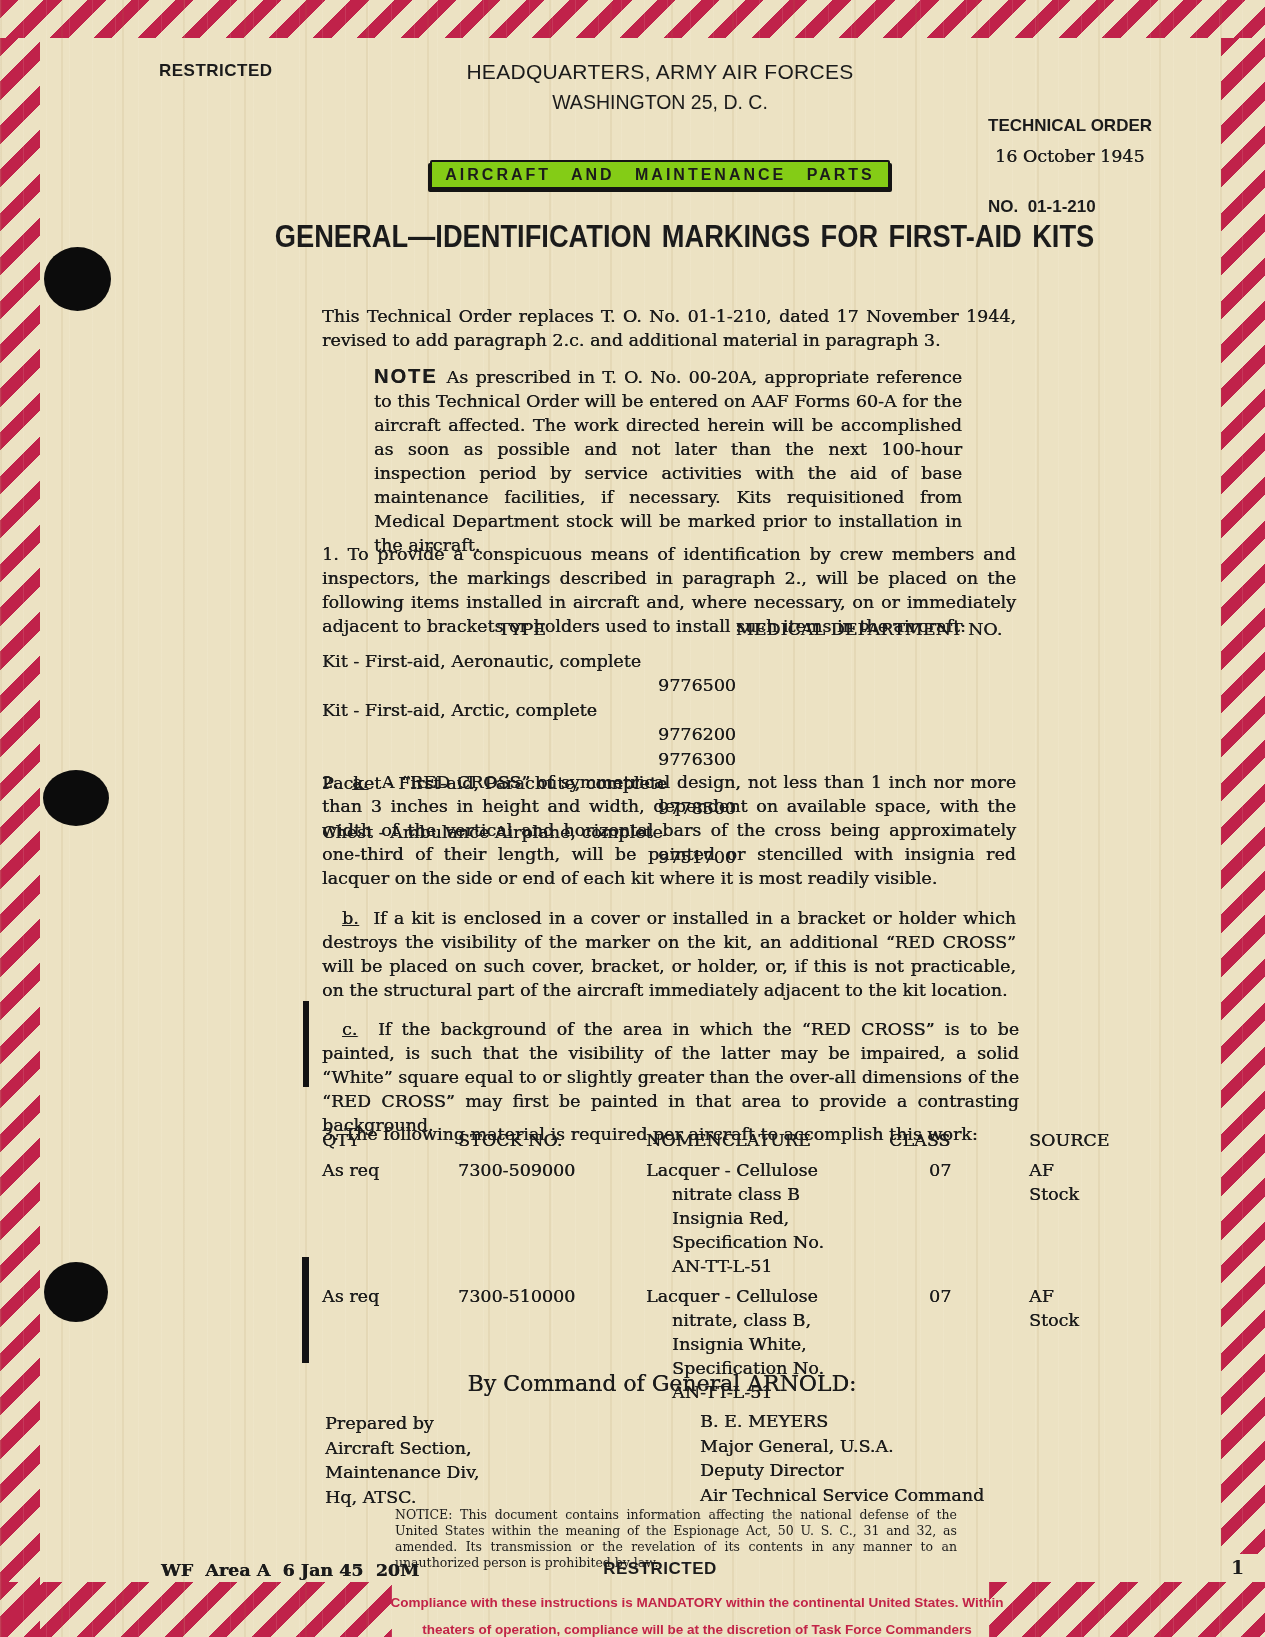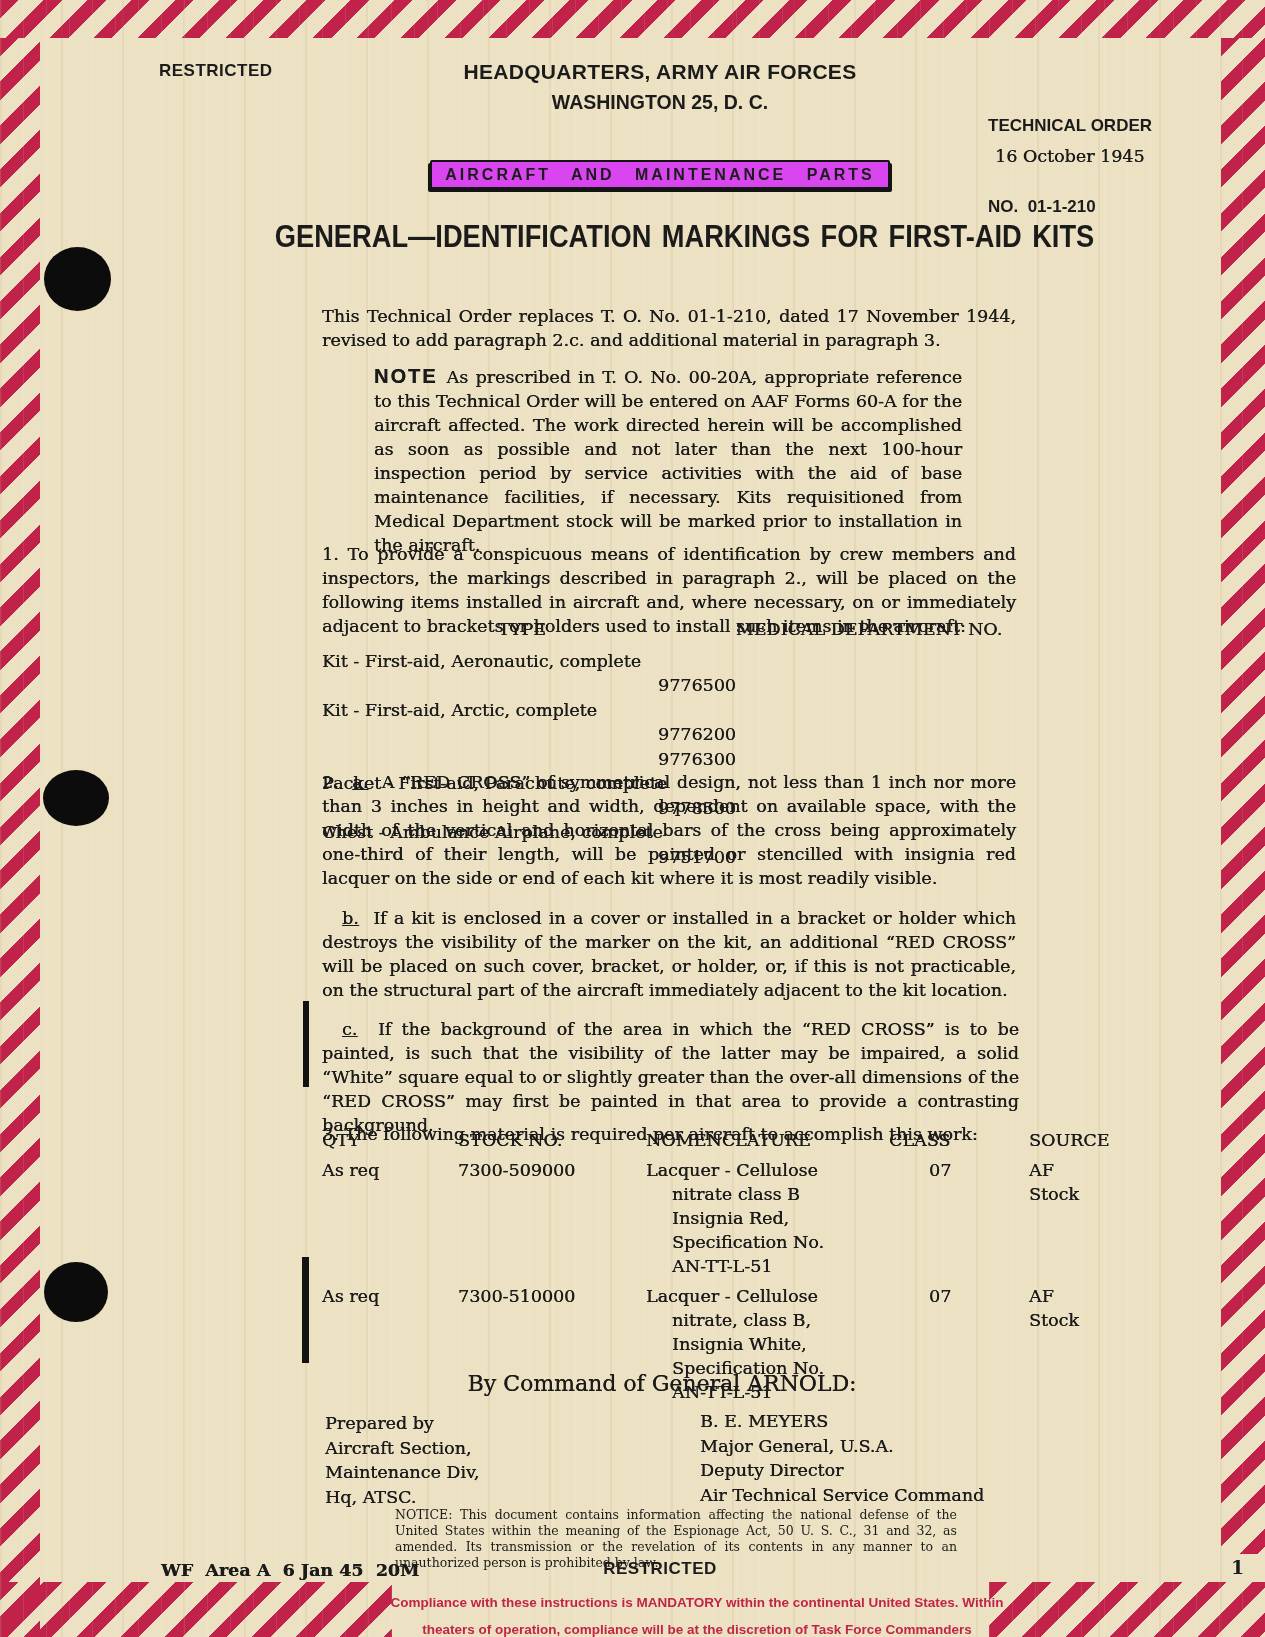--- a/index.html
+++ b/index.html
@@ -31,31 +31,31 @@
   .hole2{left:43px;top:770px;width:66px;height:56px;}
   .hole3{left:44px;top:1262px;width:64px;height:60px;}
 
   .abs{position:absolute;z-index:5;}
   .sans{font-family:"Liberation Sans","DejaVu Sans",sans-serif;}
   .body-text{font-size:17.5px;line-height:24px;text-align:justify;text-shadow:0.3px 0 0 currentColor;}
   .u{text-decoration:underline;}
   .prewrap{white-space:pre-line;}
 
   #restricted-top{left:159px;top:61px;font-weight:700;font-size:17px;letter-spacing:0.5px;}
-  #hq{left:310px;top:57px;width:700px;text-align:center;font-weight:700;}
+  #hq{left:310px;top:57px;width:700px;text-align:center;font-weight:400;}
   #hq .l1{font-size:21px;line-height:30px;letter-spacing:0.3px;}
   #hq .l2{font-size:19.5px;line-height:30px;}
   #to-block{left:988px;top:58px;font-weight:700;font-size:17px;line-height:27px;white-space:pre;}
   #date{left:995px;top:146px;font-size:17.5px;text-shadow:0.3px 0 0 currentColor;}
   #parts-box-wrap{left:310px;top:160px;width:700px;text-align:center;}
   .parts-box{
     display:inline-block;border:2px solid #141414;border-radius:2px;
     box-shadow:-2px 3px 0 #141414, 2px 3px 0 #141414, 0 3px 0 #141414;
     padding:4px 13px 3px;font-weight:700;font-size:16px;letter-spacing:3px;word-spacing:13px;
-    background:#d946ef;
+    background:#84cc16;
   }
   #doc-title{left:252px;top:219px;width:760px;text-align:center;font-weight:800;font-size:29px;
     letter-spacing:0px;word-spacing:3px;white-space:nowrap;transform:scale(0.94,1.06);transform-origin:center top;}
   #intro{left:322px;top:286px;width:694px;}
   #note{left:374px;top:346px;width:588px;}
   .note-label{font-family:"Liberation Sans",sans-serif;font-weight:800;font-size:20px;letter-spacing:2px;margin-right:9px;}
   #para1{left:322px;top:524px;width:694px;}
   #kits-table{left:322px;top:617px;width:694px;font-size:17.5px;line-height:24.5px;text-shadow:0.3px 0 0 currentColor;}
   .kt-head{display:flex;margin-bottom:7px;}
   .kt-head .h1{width:400px;text-align:center;}

